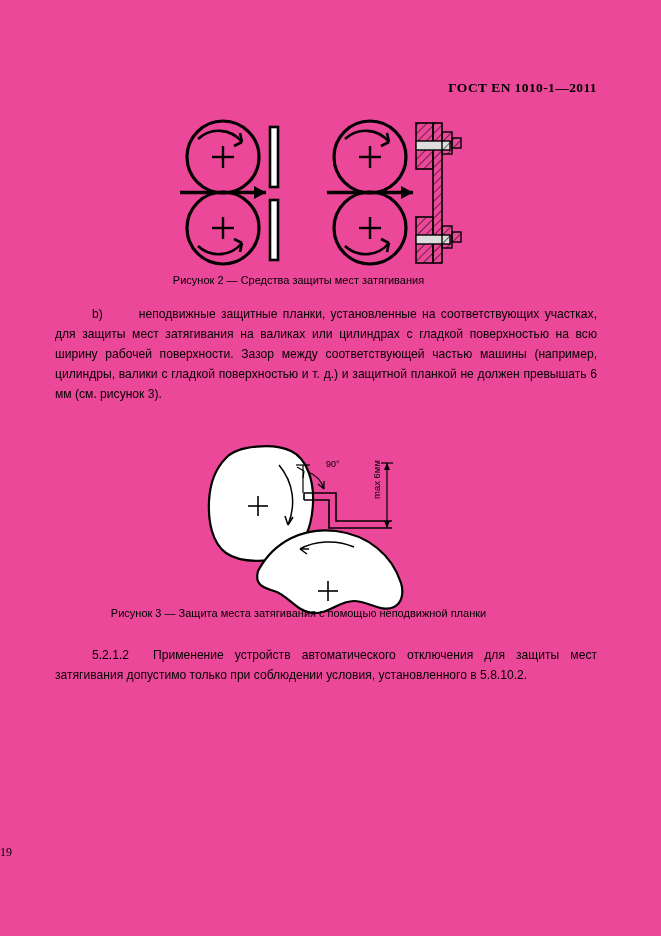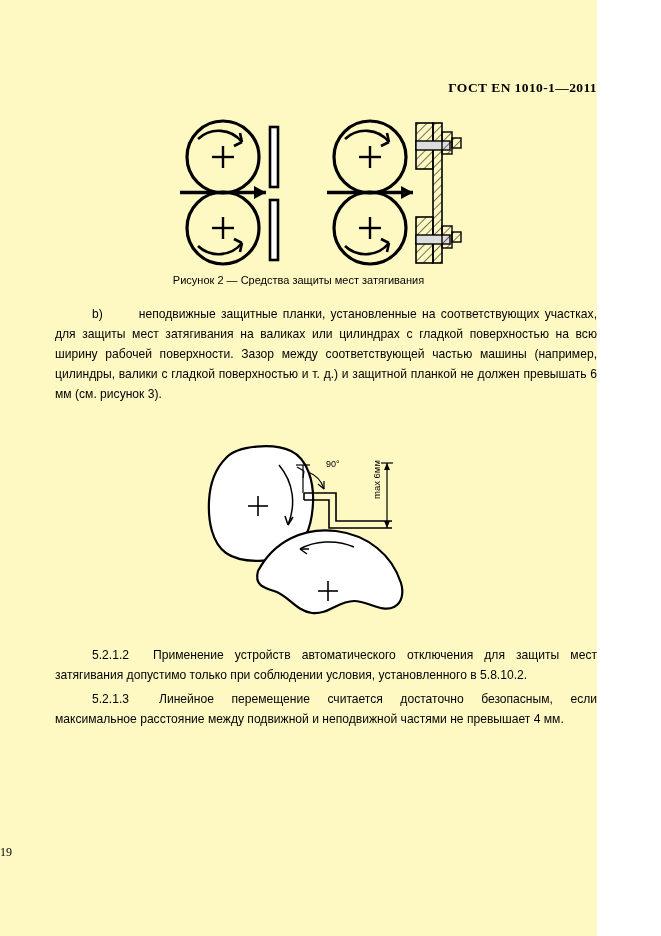--- a/index.html
+++ b/index.html
@@ -11,23 +11,23 @@
     width: 661px;
     height: 936px;
     position: relative;
     font-family: "Liberation Sans", sans-serif;
     color: #000000;
     overflow: hidden;
   }
   .page {
     position: absolute;
     left: 0; top: 0;
-    width: 597px;
+    width: 661px;
     height: 936px;
-    background: #fef9c3;
+    background: #ec4899;
   }
   .doc-header {
     position: absolute;
     left: 0;
     top: 80px;
     width: 597px;
     text-align: right;
     font-family: "Liberation Serif", serif;
     font-weight: bold;
     font-size: 13.5px;
@@ -236,24 +236,22 @@
           <line x1="191" y1="20" x2="191" y2="85"></line>
           <path d="M188 27 L191 20 L194 27" fill="#000" stroke="none"></path>
           <path d="M188 78 L191 85 L194 78" fill="#000" stroke="none"></path>
           <line x1="185" y1="20" x2="197" y2="20"></line>
         </g>
         <text x="184" y="56" font-family="'Liberation Sans', sans-serif" font-size="9.5" fill="#000" transform="rotate(-90 184 56)">max 6мм</text>
       </g>
     </svg>
   </div>
 
+  <div class="fig-caption" id="caption-fig3">Рисунок  3 — Защита места затягивания с помощью неподвижной планки</div>
 
   <div class="para" id="para-5212">
     <span class="indent"></span><span class="lbl">5.2.1.2</span><span class="gap-md"></span><span>Применение устройств автоматического отключения для защиты мест затягивания допустимо только при соблюдении условия, установленного в 5.8.10.2.</span>
   </div>
 
-  <div class="para" id="para-5213">
-    <span class="indent"></span><span class="lbl">5.2.1.3</span><span class="gap-lg"></span><span>Линейное перемещение считается достаточно безопасным, если максимальное расстояние между подвижной и неподвижной частями не превышает 4 мм.</span>
-  </div>
 
   <div class="page-number">19</div>
 
 </div>
 
 </body></html>

